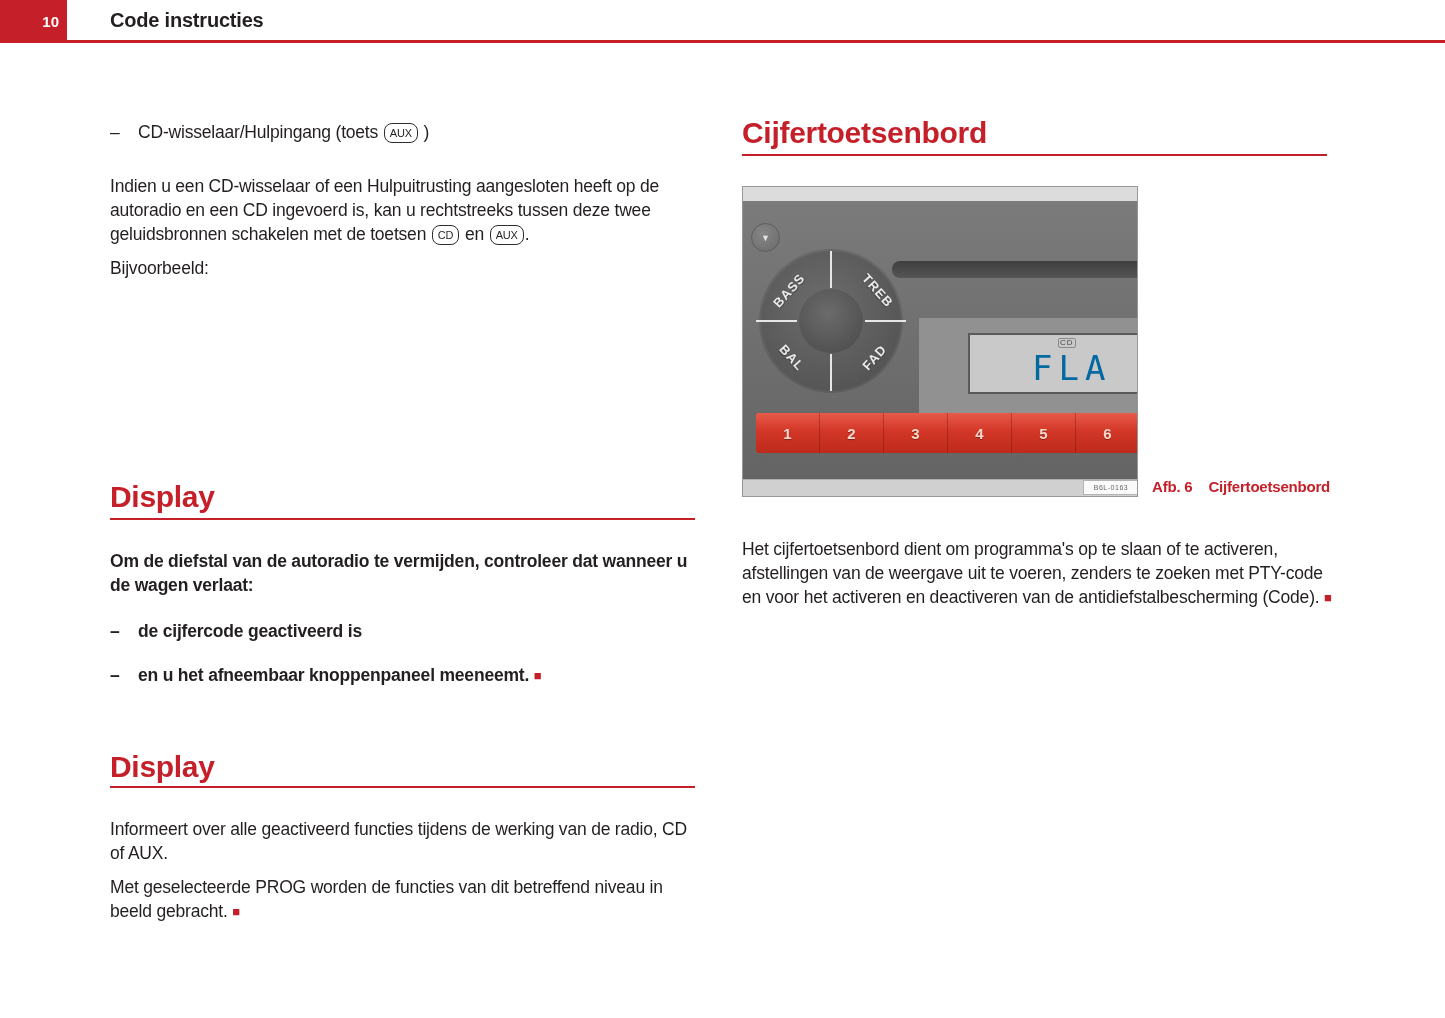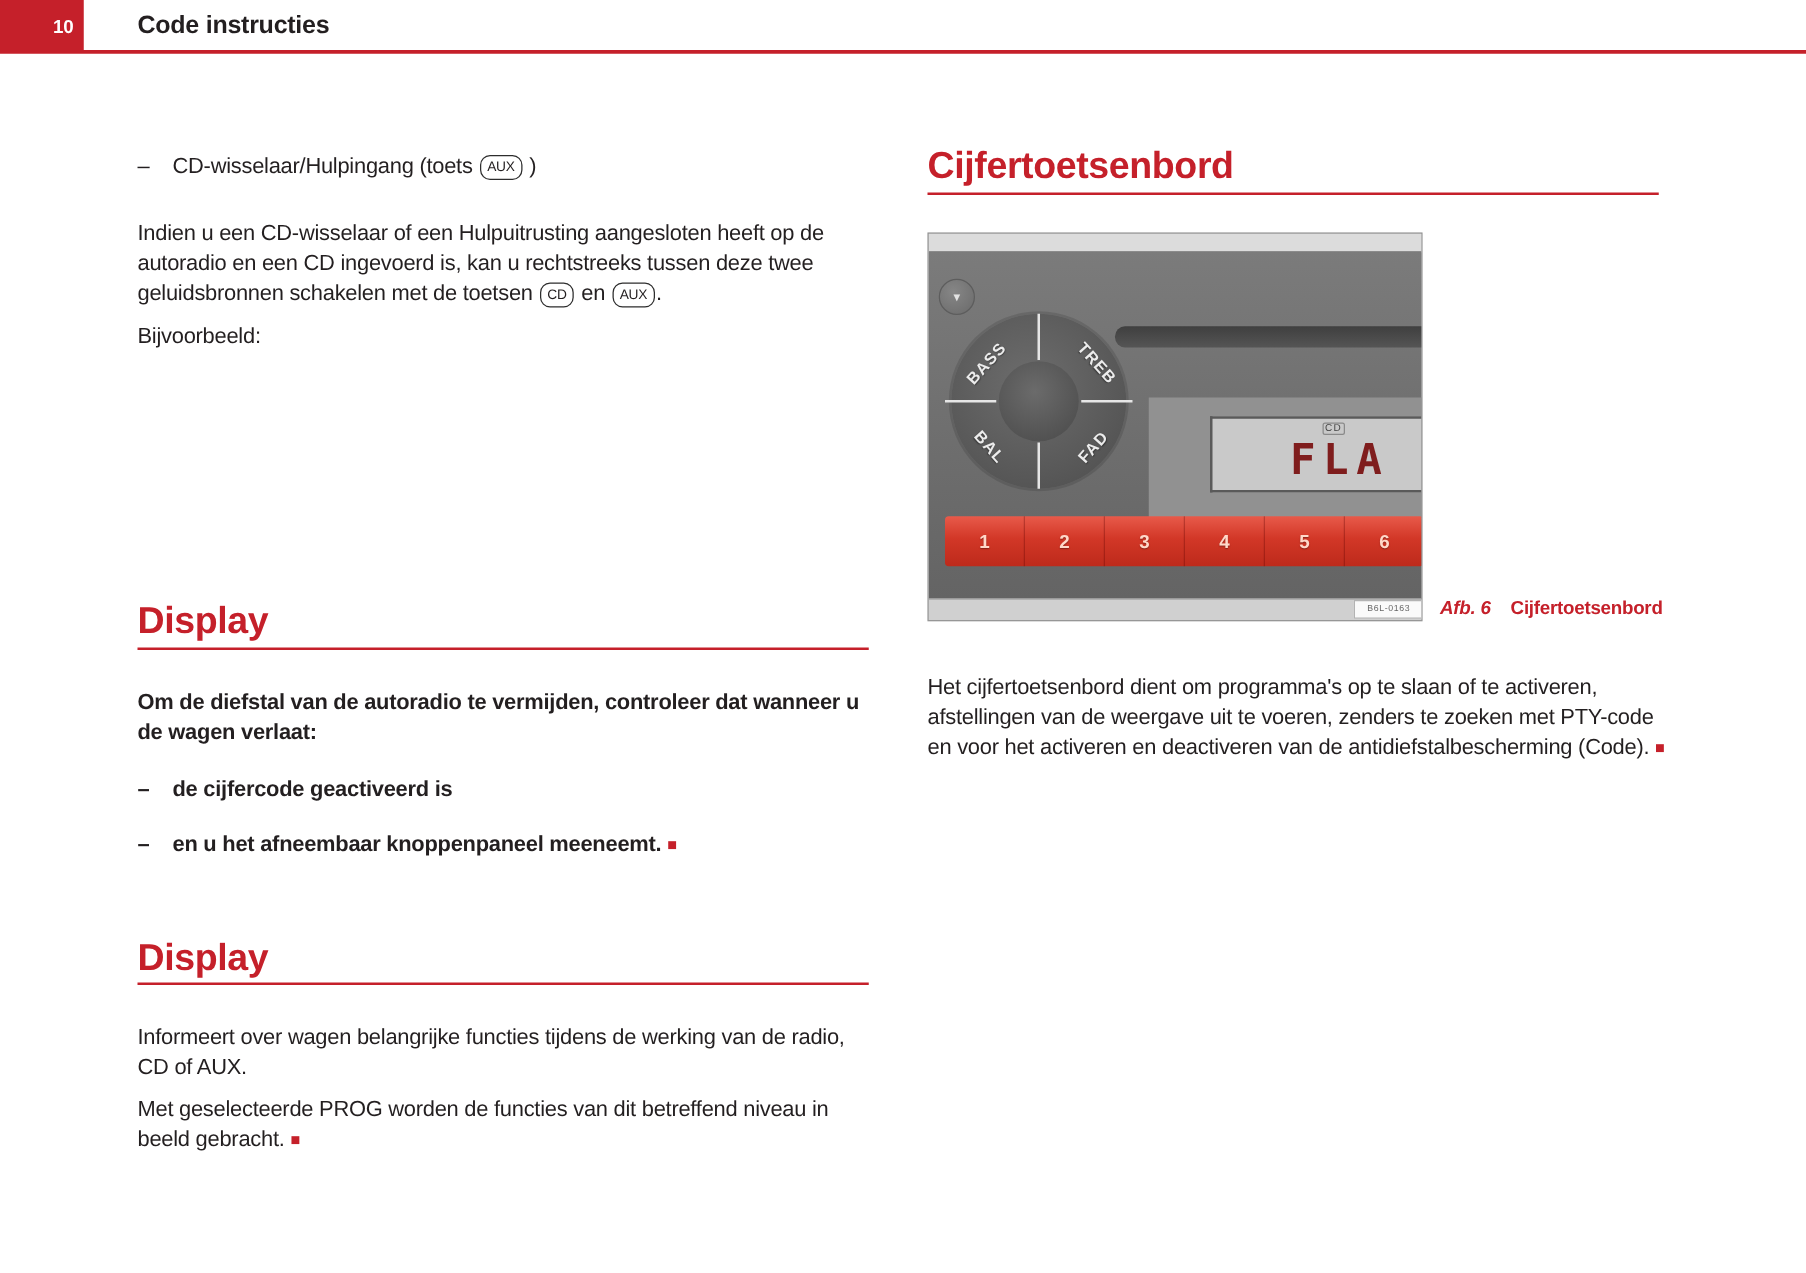--- a/index.html
+++ b/index.html
@@ -100,22 +100,22 @@
     position:absolute;left:225px;top:132px;width:180px;height:61px;
     background:#c9c9c9;border:2px solid #5a5a5a;border-right:none;box-sizing:border-box;
   }
   .lcd-icon{
     position:absolute;left:88px;top:3px;
     font-size:8px;color:#444;letter-spacing:1px;
     border:1px solid #8a8a8a;border-radius:2px;padding:0 1px;line-height:8px;
   }
   .lcd-text{
     position:absolute;left:62px;top:13px;
-    font-family:"DejaVu Sans Mono", monospace;font-weight:bold;
-    font-size:34px;color:#7f1d1d;letter-spacing:6px;
+    font-family:"DejaVu Sans Mono", monospace;font-weight:normal;
+    font-size:34px;color:#0369a1;letter-spacing:6px;
   }
   .preset-bar{
     position:absolute;left:13px;top:212px;width:383px;height:40px;
     background:linear-gradient(180deg,#e85a4a 0%,#d23727 45%,#bd2a1b 100%);
     border-radius:3px;display:flex;
   }
   .preset-cell{
     flex:1 1 0;display:flex;align-items:center;justify-content:center;
     border-right:1px solid rgba(90,0,0,0.30);
   }
@@ -128,21 +128,21 @@
     position:absolute;left:340px;top:293px;width:56px;height:15px;
     background:#fafafa;border:1px solid #b3b3b3;box-sizing:border-box;
     font-size:7px;color:#666;display:flex;align-items:center;justify-content:center;
     letter-spacing:0.5px;
   }
   .fig-caption{
     position:absolute;left:1152px;top:478px;
     font-size:15px;font-weight:bold;color:#c5202a;letter-spacing:-0.2px;
     white-space:nowrap;
   }
-  .fig-caption .cap-label{margin-right:16px;font-style:italic;}
+  .fig-caption .cap-label{margin-right:16px;}
 </style>
 </head>
 <body>
 
 <div class="page">
 
   <div class="pagenum-box">
     <span>10</span>
   </div>
   <div class="header-title">Code instructies</div>
@@ -170,21 +170,21 @@
   </div>
 
   <div class="blk body-text bold bullet-row" style="left:110px;top:663px;width:595px;">
     <span class="bullet-dash">–</span>
     <span class="bullet-body">en u het afneembaar knoppenpaneel meeneemt. <span class="endmark">■</span></span>
   </div>
 
   <div class="blk section-heading" style="left:110px;top:750px;">Display</div>
   <div class="section-rule" style="left:110px;top:786px;width:585px;"></div>
 
-  <div class="blk body-text" style="left:110px;top:817px;width:595px;">Informeert over wagen belangrijke functies tijdens de werking van de radio, CD of AUX.</div>
+  <div class="blk body-text" style="left:110px;top:817px;width:595px;">Informeert over alle geactiveerd functies tijdens de werking van de radio, CD of AUX.</div>
 
   <div class="blk body-text" style="left:110px;top:875px;width:595px;">Met geselecteerde PROG worden de functies van dit betreffend niveau in beeld gebracht. <span class="endmark">■</span></div>
 
   <div class="blk section-heading" style="left:742px;top:116px;">Cijfertoetsenbord</div>
   <div class="section-rule" style="left:742px;top:154px;width:585px;"></div>
 
   <div class="figure">
     <div class="fig-strip-top"></div>
     <div class="radio-face">
       <div class="eject-button">

